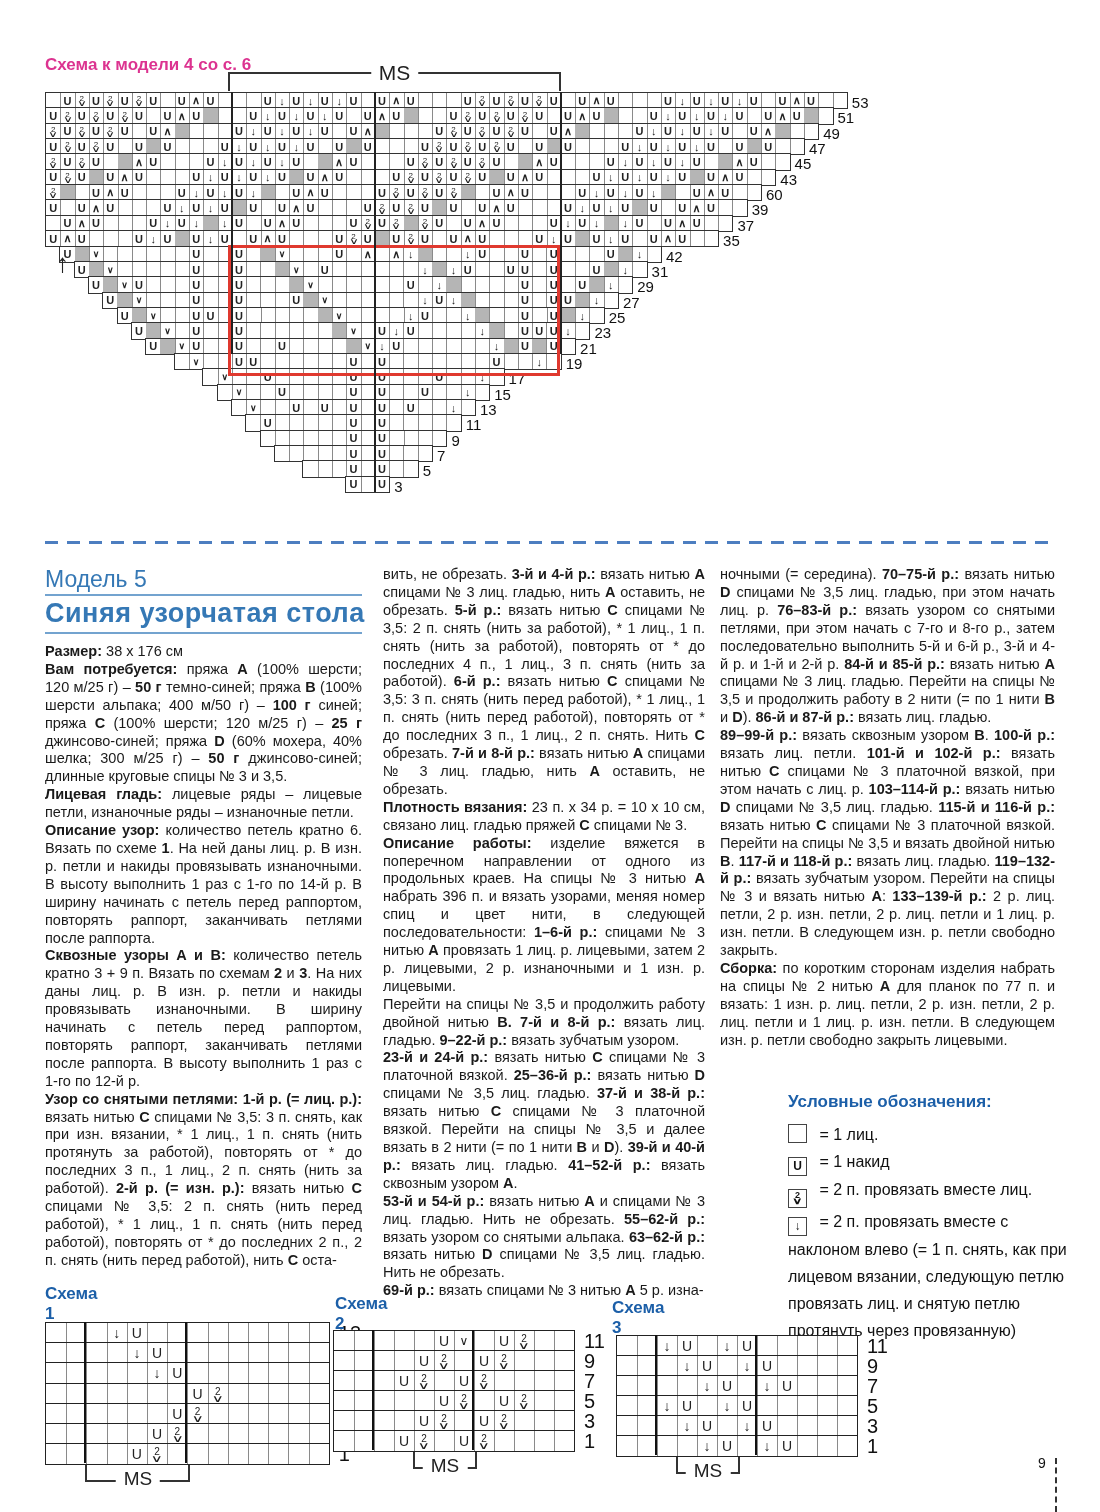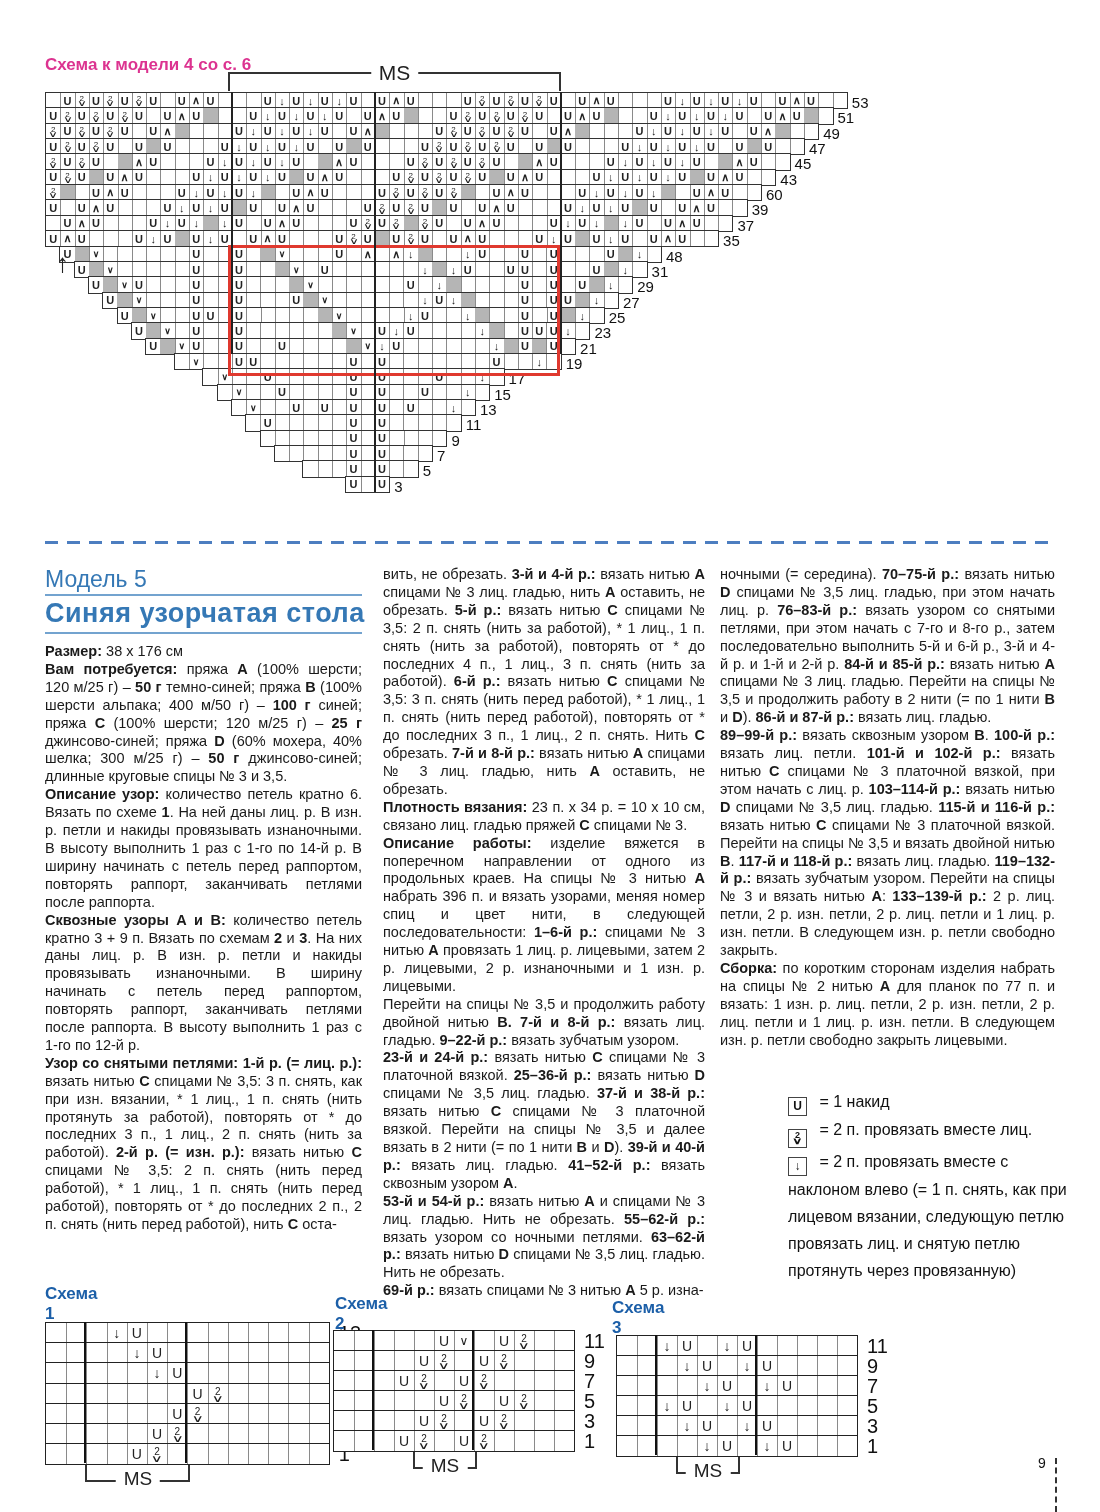--- a/index.html
+++ b/index.html
@@ -1156,21 +1156,21 @@
         <span class="bc-cell" style="left: 328.9px; width: 14.3px; height: 15.35px; font-size: 11px;">∧</span>
         <span class="bc-cell" style="left: 343.2px; width: 14.3px; height: 15.35px; font-size: 11px;">↓</span>
         <span class="bc-cell bc-gray" style="left: 357.5px; width: 14.3px; height: 15.35px; font-size: 11px;"></span>
         <span class="bc-cell" style="left: 400.4px; width: 14.3px; height: 15.35px; font-size: 11px;">↓</span>
         <span class="bc-cell" style="left: 414.7px; width: 14.3px; height: 15.35px; font-size: 11px;">U</span>
         <span class="bc-cell" style="left: 457.6px; width: 14.3px; height: 15.35px; font-size: 11px;">U</span>
         <span class="bc-cell" style="left: 486.2px; width: 14.3px; height: 15.35px; font-size: 11px;">U</span>
         <span class="bc-cell" style="left: 543.4px; width: 14.3px; height: 15.35px; font-size: 11px;">U</span>
         <span class="bc-cell bc-gray" style="left: 557.7px; width: 14.3px; height: 15.35px; font-size: 11px;"></span>
         <span class="bc-cell" style="left: 572px; width: 14.3px; height: 15.35px; font-size: 11px;">↓</span>
-        <span class="rowlabel" style="left: 605.6px; top: 1px;">48</span>
+        <span class="rowlabel" style="left: 605.6px; top: 1px;">42</span>
       </div>
       <div class="bc-row" style="left: 73.6px; top: 260.85px; width: 572px; height: 15.35px;">
         <i class="gline" style="left: 14.3px;"></i>
         <i class="gline" style="left: 28.6px;"></i>
         <i class="gline" style="left: 42.9px;"></i>
         <i class="gline" style="left: 57.2px;"></i>
         <i class="gline" style="left: 71.5px;"></i>
         <i class="gline" style="left: 85.8px;"></i>
         <i class="gline" style="left: 100.1px;"></i>
         <i class="gline" style="left: 114.4px;"></i>
@@ -1687,41 +1687,44 @@
   <div class="abs dashed-sep"></div>
 
   <div class="abs" id="model-label">Модель 5</div>
   <div class="abs blue-rule" style="top:594px;"></div>
   <div class="abs" id="article-title">Синяя узорчатая стола</div>
   <div class="abs blue-rule" style="top:632px;"></div>
 
   <div class="col" id="col1">
       <p><span></span><b>Размер:</b><span> 38 х 176 см</span></p>
       <p><span></span><b>Вам потребуется:</b><span> пряжа </span><b>А</b><span> (100% шерсти; 120 м/25 г) – </span><b>50 г</b><span> темно-синей; пряжа </span><b>В</b><span> (100% шерсти альпака; 400 м/50 г) – </span><b>100 г</b><span> синей; пряжа </span><b>С</b><span> (100% шерсти; 120 м/25 г) – </span><b>25 г</b><span> джинсово-синей; пряжа </span><b>D</b><span> (60% мохера, 40% шелка; 300 м/25 г) – </span><b>50 г</b><span> джинсово-синей; длинные круговые спицы № 3 и 3,5.</span></p>
+      <p><span></span><b>Лицевая гладь:</b><span> лицевые ряды – лицевые петли, изнаночные ряды – изнаночные петли.</span></p>
       <p><span></span><b>Описание узор:</b><span> количество петель кратно 6. Вязать по схеме </span><b>1</b><span>. На ней даны лиц. р. В изн. р. петли и накиды провязывать изнаночными. В высоту выполнить 1 раз с 1-го по 14-й р. В ширину начинать с петель перед раппортом, повторять раппорт, заканчивать петлями после раппорта.</span></p>
       <p><span></span><b>Сквозные узоры А и В:</b><span> количество петель кратно 3 + 9 п. Вязать по схемам </span><b>2</b><span> и </span><b>3</b><span>. На них даны лиц. р. В изн. р. петли и накиды провязывать изнаночными. В ширину начинать с петель перед раппортом, повторять раппорт, заканчивать петлями после раппорта. В высоту выполнить 1 раз с 1-го по 12-й р.</span></p>
       <p><span></span><b>Узор со снятыми петлями: 1-й р. (= лиц. р.):</b><span> вязать нитью </span><b>С</b><span> спицами № 3,5: 3 п. снять, как при изн. вязании, * 1 лиц., 1 п. снять (нить протянуть за работой), повторять от * до последних 3 п., 1 лиц., 2 п. снять (нить за работой). </span><b>2-й р. (= изн. р.):</b><span> вязать нитью </span><b>С</b><span> спицами № 3,5: 2 п. снять (нить перед работой), * 1 лиц., 1 п. снять (нить перед работой), повторять от * до последних 2 п., 2 п. снять (нить перед работой), нить </span><b>С</b><span> оста-</span></p>
     </div>
   <div class="col" id="col2">
       <p><span>вить, не обрезать. </span><b>3-й и 4-й р.:</b><span> вязать нитью </span><b>А</b><span> спицами № 3 лиц. гладью, нить </span><b>А</b><span> оставить, не обрезать. </span><b>5-й р.:</b><span> вязать нитью </span><b>С</b><span> спицами № 3,5: 2 п. снять (нить за работой), * 1 лиц., 1 п. снять (нить за работой), повторять от * до последних 4 п., 1 лиц., 3 п. снять (нить за работой). </span><b>6-й р.:</b><span> вязать нитью </span><b>С</b><span> спицами № 3,5: 3 п. снять (нить перед работой), * 1 лиц., 1 п. снять (нить перед работой), повторять от * до последних 3 п., 1 лиц., 2 п. снять. Нить </span><b>С</b><span> обрезать. </span><b>7-й и 8-й р.:</b><span> вязать нитью </span><b>А</b><span> спицами № 3 лиц. гладью, нить </span><b>А</b><span> оставить, не обрезать.</span></p>
       <p><span></span><b>Плотность вязания:</b><span> 23 п. х 34 р. = 10 х 10 см, связано лиц. гладью пряжей </span><b>С</b><span> спицами № 3.</span></p>
       <p><span></span><b>Описание работы:</b><span> изделие вяжется в поперечном направлении от одного из продольных краев. На спицы № 3 нитью </span><b>А</b><span> набрать 396 п. и вязать узорами, меняя номер спиц и цвет нити, в следующей последовательности: </span><b>1–6-й р.:</b><span> спицами № 3 нитью </span><b>А</b><span> провязать 1 лиц. р. лицевыми, затем 2 р. лицевыми, 2 р. изнаночными и 1 изн. р. лицевыми.</span></p>
       <p><span>Перейти на спицы № 3,5 и продолжить работу двойной нитью </span><b>В. 7-й и 8-й р.:</b><span> вязать лиц. гладью. </span><b>9–22-й р.:</b><span> вязать зубчатым узором.</span></p>
       <p><span></span><b>23-й и 24-й р.:</b><span> вязать нитью </span><b>С</b><span> спицами № 3 платочной вязкой. </span><b>25–36-й р.:</b><span> вязать нитью </span><b>D</b><span> спицами № 3,5 лиц. гладью. </span><b>37-й и 38-й р.:</b><span> вязать нитью </span><b>С</b><span> спицами № 3 платочной вязкой. Перейти на спицы № 3,5 и далее вязать в 2 нити (= по 1 нити </span><b>В</b><span> и </span><b>D</b><span>). </span><b>39-й и 40-й р.:</b><span> вязать лиц. гладью. </span><b>41–52-й р.:</b><span> вязать сквозным узором </span><b>А</b><span>.</span></p>
-      <p><span></span><b>53-й и 54-й р.:</b><span> вязать нитью </span><b>А</b><span> и спицами № 3 лиц. гладью. Нить не обрезать. </span><b>55–62-й р.:</b><span> вязать узором со ночными петлями. </span><b>63–62-й р.:</b><span> вязать нитью </span><b>D</b><span> спицами № 3,5 лиц. гладью. Нить не обрезать.</span></p>
+      <p><span></span><b>53-й и 54-й р.:</b><span> вязать нитью </span><b>А</b><span> и спицами № 3 лиц. гладью. Нить не обрезать. </span><b>55–62-й р.:</b><span> вязать узором со снятыми альпака. </span><b>63–62-й р.:</b><span> вязать нитью </span><b>D</b><span> спицами № 3,5 лиц. гладью. Нить не обрезать.</span></p>
       <p><span></span><b>69-й р.:</b><span> вязать спицами № 3 нитью </span><b>А</b><span> 5 р. изна-</span></p>
     </div>
   <div class="col" id="col3">
       <p><span>ночными (= середина). </span><b>70–75-й р.:</b><span> вязать нитью </span><b>D</b><span> спицами № 3,5 лиц. гладью, при этом начать лиц. р. </span><b>76–83-й р.:</b><span> вязать узором со снятыми петлями, при этом начать с 7-го и 8-го р., затем последовательно выполнить 5-й и 6-й р., 3-й и 4-й р. и 1-й и 2-й р. </span><b>84-й и 85-й р.:</b><span> вязать нитью </span><b>А</b><span> спицами № 3 лиц. гладью. Перейти на спицы № 3,5 и продолжить работу в 2 нити (= по 1 нити </span><b>В</b><span> и </span><b>D</b><span>). </span><b>86-й и 87-й р.:</b><span> вязать лиц. гладью.</span></p>
       <p><span></span><b>89–99-й р.:</b><span> вязать сквозным узором </span><b>В</b><span>. </span><b>100-й р.:</b><span> вязать лиц. петли. </span><b>101-й и 102-й р.:</b><span> вязать нитью </span><b>С</b><span> спицами № 3 платочной вязкой, при этом начать с лиц. р. </span><b>103–114-й р.:</b><span> вязать нитью </span><b>D</b><span> спицами № 3,5 лиц. гладью. </span><b>115-й и 116-й р.:</b><span> вязать нитью </span><b>С</b><span> спицами № 3 платочной вязкой. Перейти на спицы № 3,5 и вязать двойной нитью </span><b>В</b><span>. </span><b>117-й и 118-й р.:</b><span> вязать лиц. гладью. </span><b>119–132-й р.:</b><span> вязать зубчатым узором. Перейти на спицы № 3 и вязать нитью </span><b>А</b><span>: </span><b>133–139-й р.:</b><span> 2 р. лиц. петли, 2 р. изн. петли, 2 р. лиц. петли и 1 лиц. р. изн. петли. В следующем изн. р. петли свободно закрыть.</span></p>
       <p><span></span><b>Сборка:</b><span> по коротким сторонам изделия набрать на спицы № 2 нитью </span><b>А</b><span> для планок по 77 п. и вязать: 1 изн. р. лиц. петли, 2 р. изн. петли, 2 р. лиц. петли и 1 лиц. р. изн. петли. В следующем изн. р. петли свободно закрыть лицевыми.</span></p>
     </div>
 
   <div class="abs" id="legend">
+    <p id="legend-title">Условные обозначения:</p>
     <div id="legend-items">
+        <div class="lg-item"><span class="lg-box"></span><span> = 1 лиц.</span></div>
         <div class="lg-item"><span class="lg-box">U</span><span> = 1 накид</span></div>
         <div class="lg-item"><span class="lg-box">
             <span style="display: flex; flex-direction: column; align-items: center;">
               <span class="t" style="font-size: 9px; line-height: 7px;">2</span>
               <span class="c" style="font-size: 9px; line-height: 5px; transform: scaleX(1.6); display: block;">∨</span>
             </span>
           </span><span> = 2 п. провязать вместе лиц.</span></div>
         <div class="lg-item"><span class="lg-box">↓</span><span> = 2 п. провязать вместе с наклоном влево (= 1 п. снять, как при лицевом вязании, следующую петлю провязать лиц. и снятую петлю протянуть через провязанную)</span></div>
       </div>
   </div>

